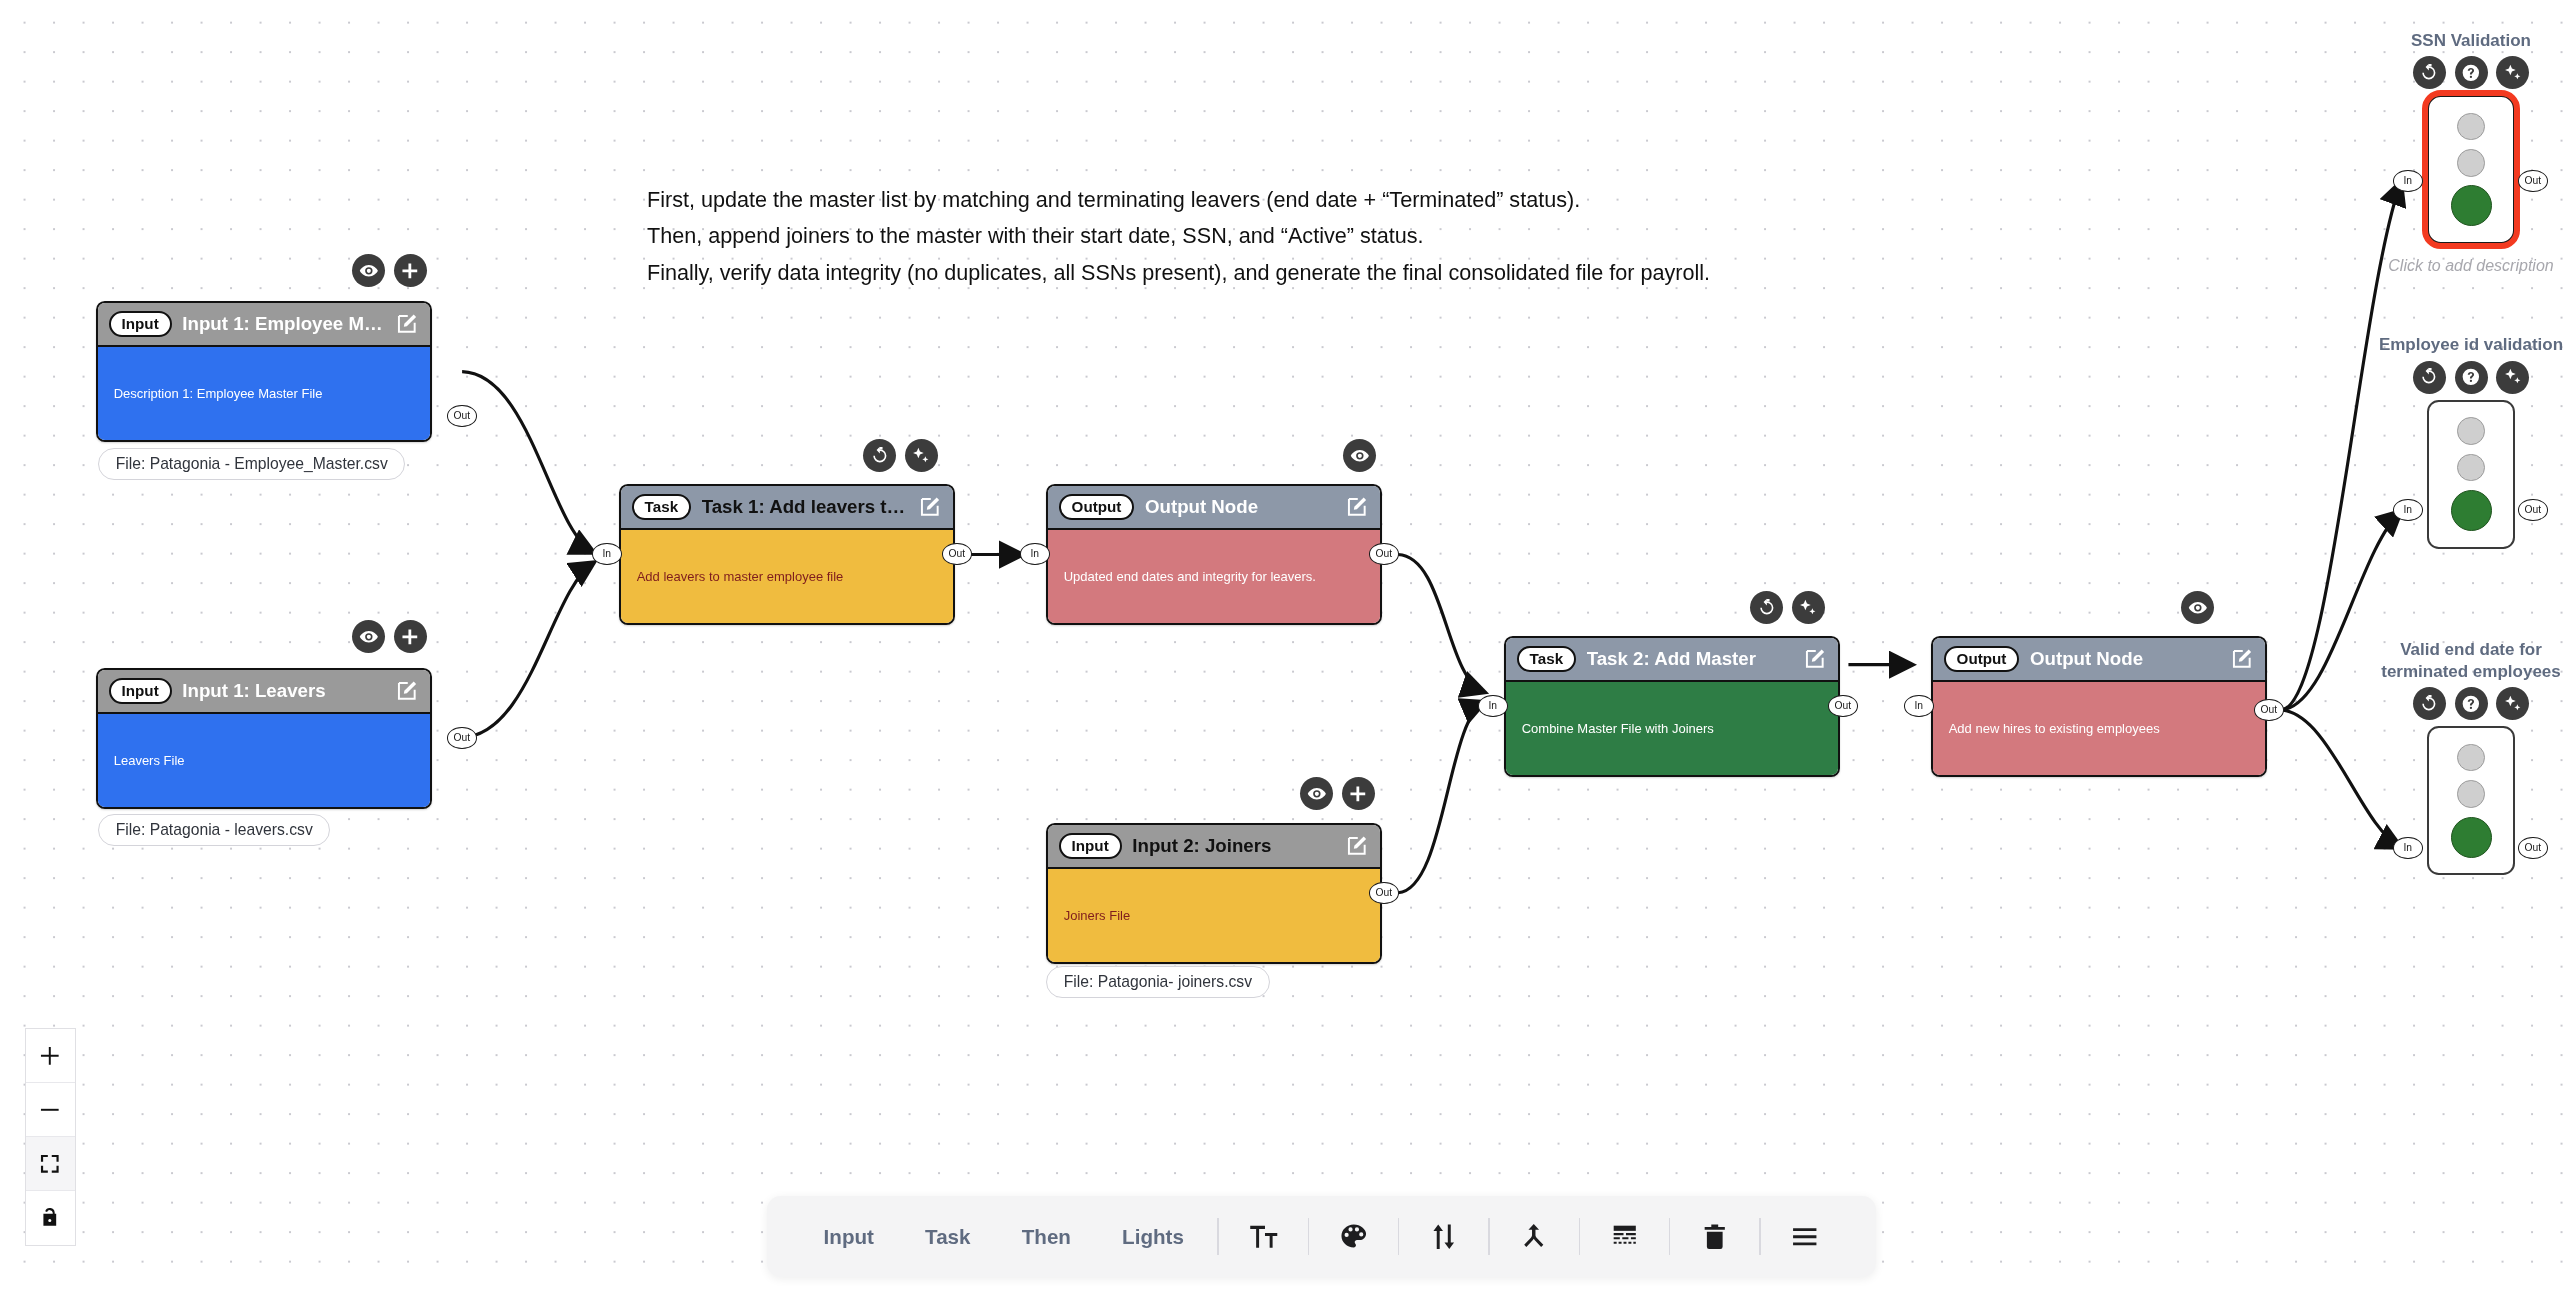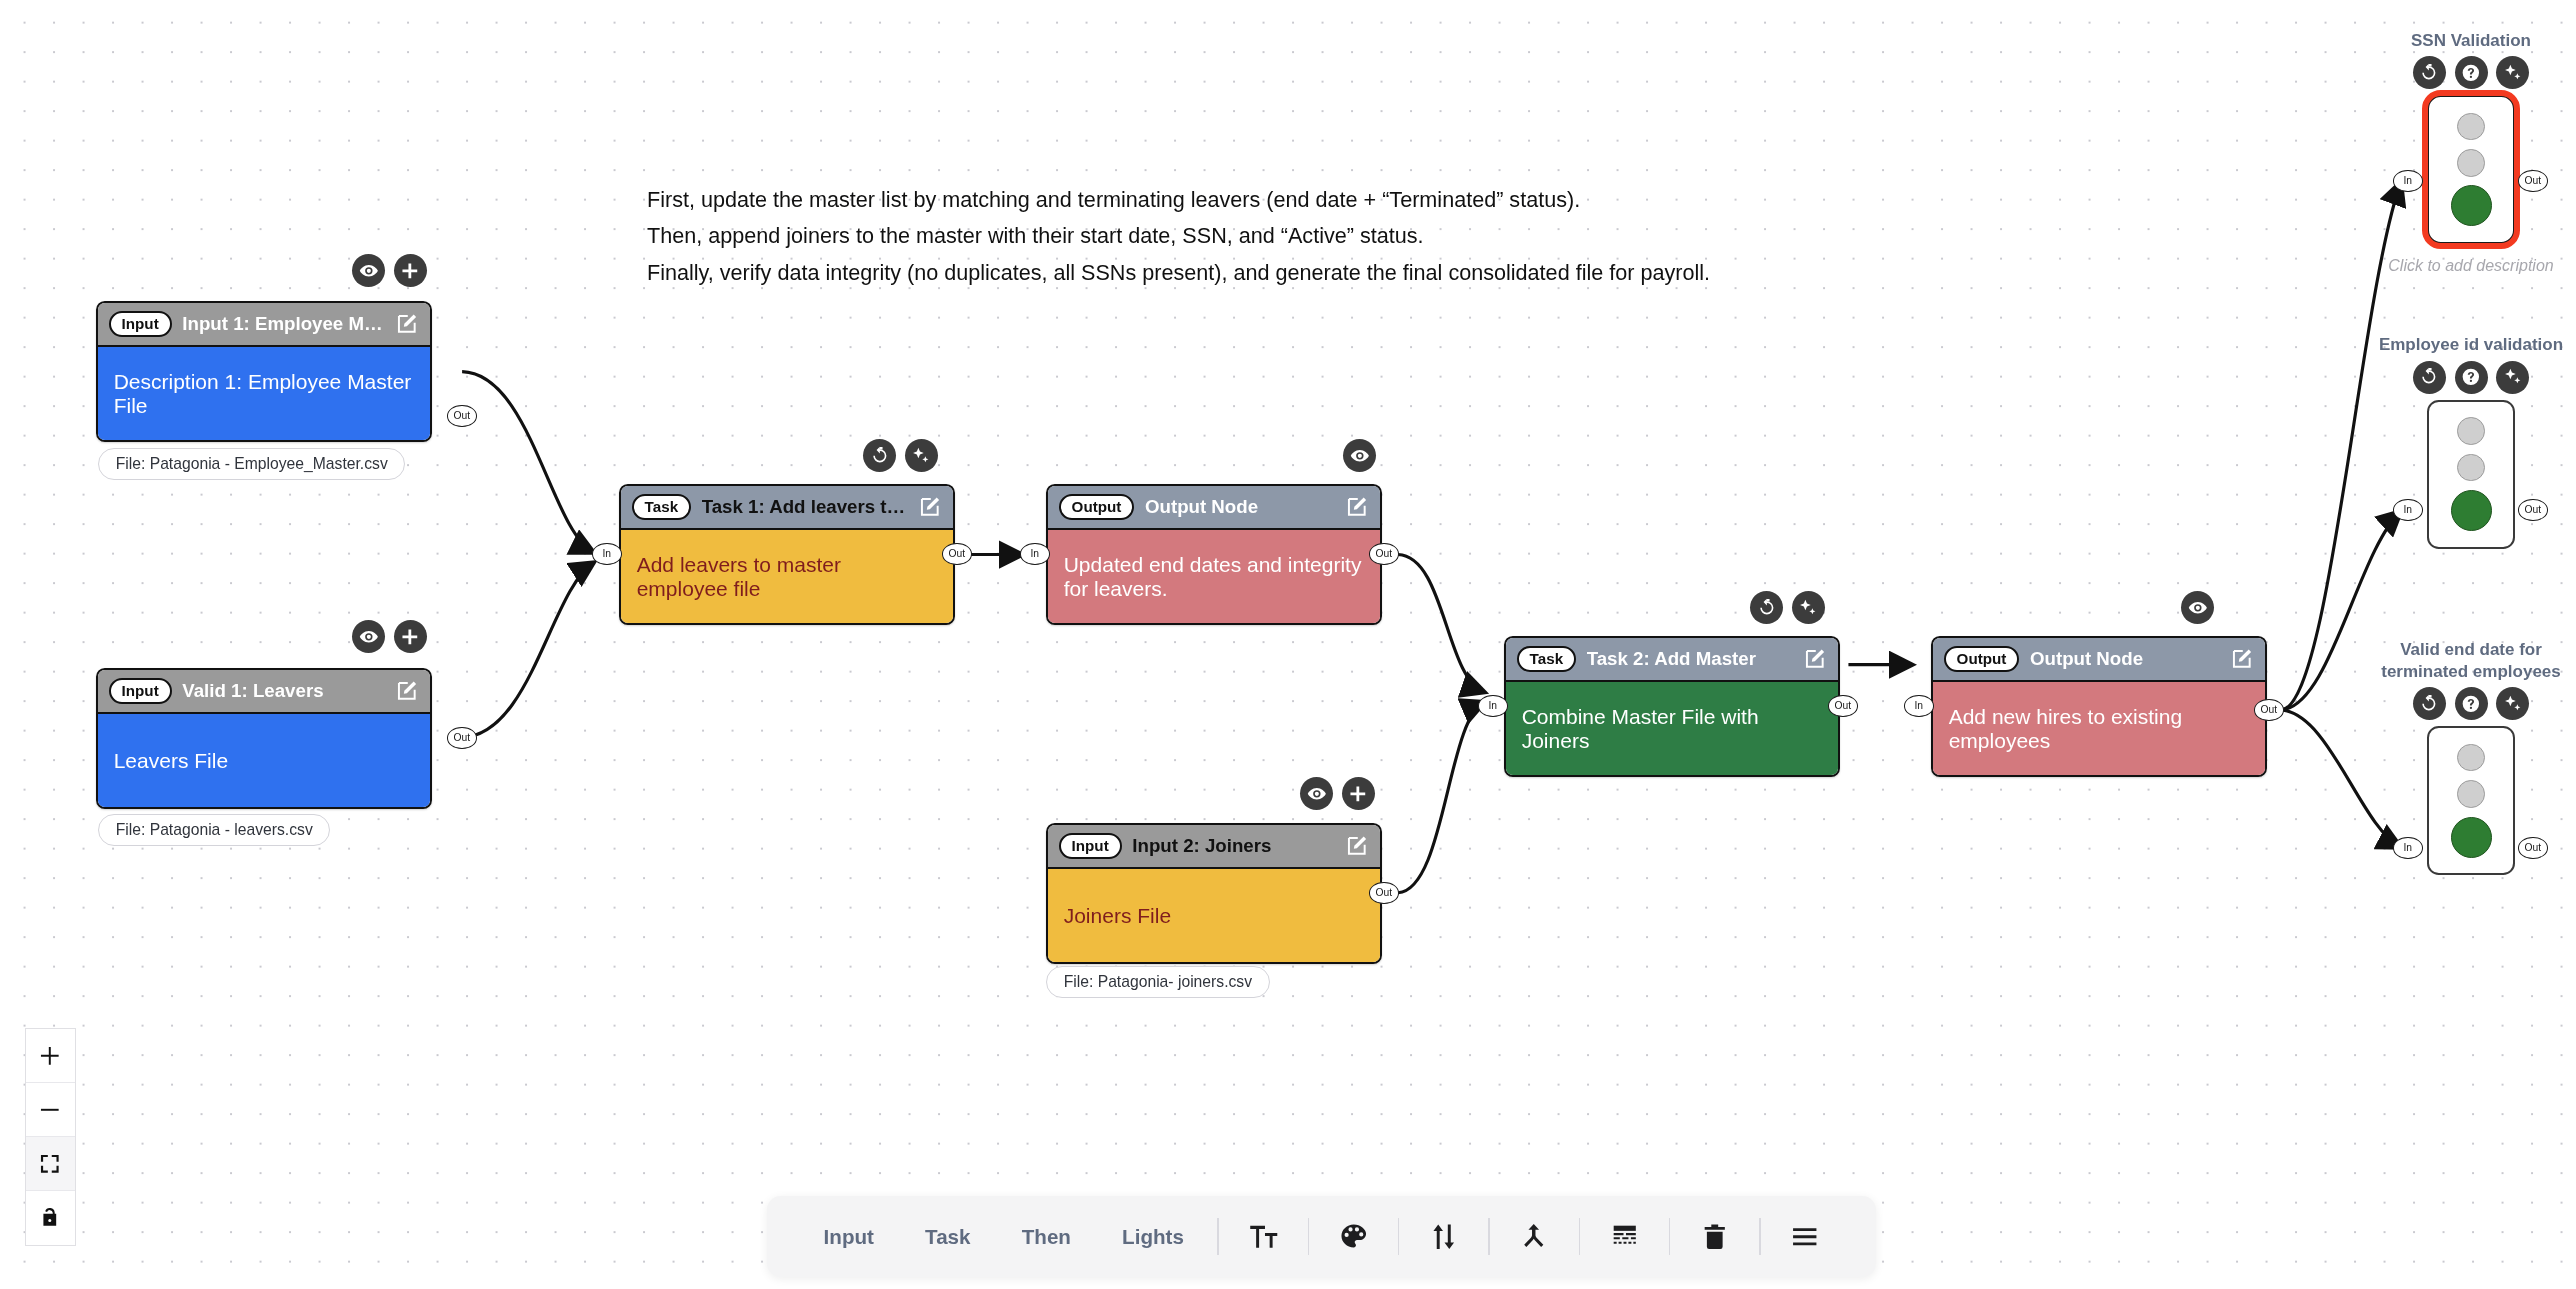--- a/index.html
+++ b/index.html
@@ -53,21 +53,21 @@
     color: #ffffff;
     white-space: nowrap; overflow: hidden; text-overflow: ellipsis;
     flex: 1;
   }
   .node-title.dark { color: #111; }
   .edit-ico { width: 23.6px; height: 23.6px; flex: none; }
   .node-body {
     height: 93px;
     padding: 0 15.7px;
     display: flex; align-items: center;
-    font-size: 21px;
+    font-size: 13px;
   }
   .body-blue   { background: #2f71ef; color: #fff; }
   .body-yellow { background: #f0bc3f; color: #7f1d1d; }
   .body-red    { background: #d3797e; color: #fff; }
   .body-green  { background: #2e7d45; color: #fff; }
 
   .file-pill {
     position: absolute;
     border: 1px solid #d4d4da;
     background: #fff;
@@ -257,21 +257,21 @@
     </div>
     <div class="fab">
       <svg viewBox="0 0 24 24">
           <path d="M10.3 3h3.4v7.3H21v3.4h-7.3V21h-3.4v-7.3H3v-3.4h7.3z"></path>
         </svg>
     </div>
   </div>
   <div class="node gray-head" style="left:96px; top:668px;">
     <div class="node-head">
       <span class="chip">Input</span>
-      <span class="node-title">Valid 1: Leavers</span>
+      <span class="node-title">Input 1: Leavers</span>
       <span class="edit-ico">
         <svg viewBox="0 0 24 24" fill="none" stroke="#fff" stroke-width="2">
             <path d="M4 4h9M4 4v16h16v-9"></path>
             <path d="M19 2.5 21.5 5 12 14.5 9 15l.5-3z" fill="#fff" stroke="none"></path>
           </svg>
       </span>
     </div>
     <div class="node-body body-blue">Leavers File</div>
   </div>
   <div class="handle" style="left:447px; top:727px;">Out</div>

